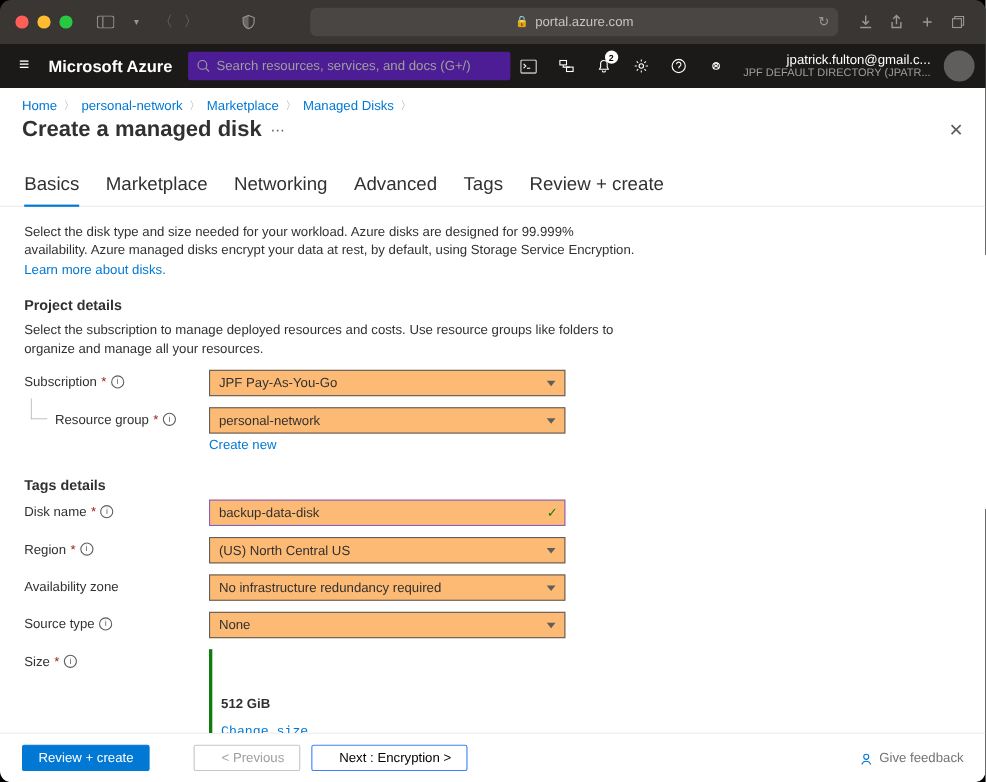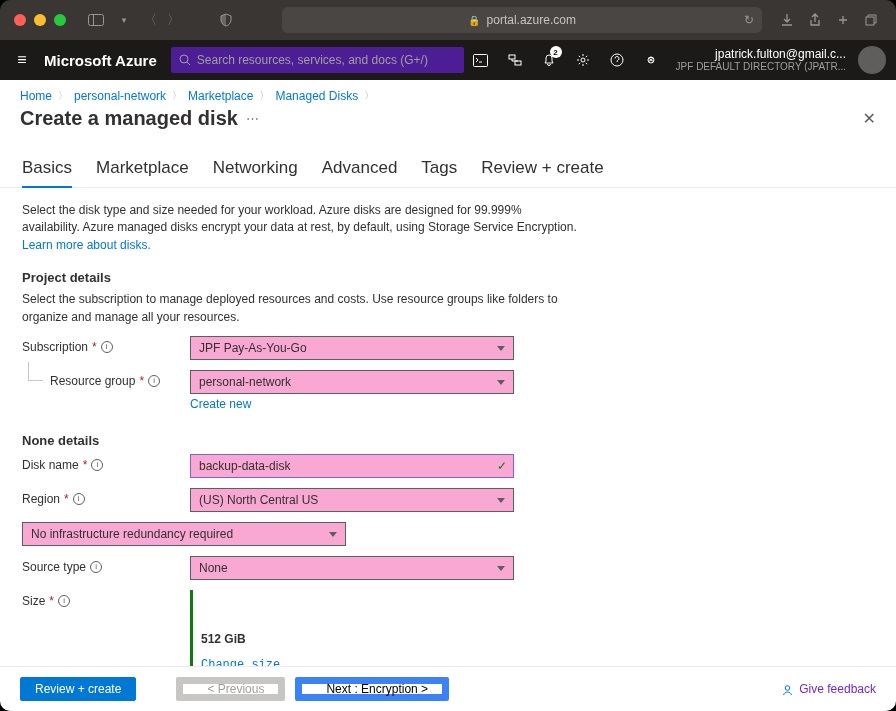--- a/index.html
+++ b/index.html
@@ -55,35 +55,35 @@
   .section-h { font-size: 13px; font-weight: 600; margin-top: 16px; margin-bottom: 6px; }
   .section-p { font-size: 12px; max-width: 560px; line-height: 1.45; margin-bottom: 10px; }
   
   .field-row { display: flex; align-items: flex-start; margin-bottom: 10px; }
   .field-row.indent .label { padding-left: 28px; position: relative; }
   .field-row.indent .label::before { content:""; position:absolute; left:6px; top:-8px; width:14px; height:18px; border-left:1px solid #c8c6c4; border-bottom:1px solid #c8c6c4; }
   .label { width: 168px; font-size: 12px; padding-top: 4px; display: flex; align-items: center; gap: 4px; }
   .req { color: #a4262c; }
   .info-ic { width: 12px; height: 12px; border: 1px solid #605e5c; border-radius: 50%; font-size: 8px; display: inline-flex; align-items: center; justify-content: center; color: #605e5c; cursor: pointer; }
   .control { width: 324px; }
-  .select, .input { width: 100%; height: 24px; border: 1px solid #605e5c; padding: 0 22px 0 8px; font-size: 12px; background: #f9a8d4; position: relative; display: flex; align-items: center; cursor: pointer; }
+  .select, .input { width: 100%; height: 24px; border: 1px solid #605e5c; padding: 0 22px 0 8px; font-size: 12px; background: #fdba74; position: relative; display: flex; align-items: center; cursor: pointer; }
   .select::after { content: ""; position: absolute; right: 8px; top: 9px; border-left: 4px solid transparent; border-right: 4px solid transparent; border-top: 5px solid #605e5c; }
   .input.valid { border-color: #8661c5; }
   .input.valid::after { content: "✓"; position: absolute; right: 6px; color: #107c10; font-size: 12px; }
   .link-sm { color: #0078d4; font-size: 12px; text-decoration: none; cursor: pointer; display: inline-block; margin-top: 3px; }
   
   .size-box { border-left: 3px solid #107c10; padding: 2px 0 2px 8px; font-size: 12px; }
   .size-box .b { font-weight: 600; margin-top: 40px; }
   
   .footer-bar { border-top: 1px solid #edebe9; padding: 10px 20px; display: flex; align-items: center; gap: 10px; }
   .btn { height: 24px; padding: 0 14px; font-size: 12px; border-radius: 2px; cursor: pointer; display: inline-flex; align-items: center; }
   .btn.primary { background: #0078d4; color: #fff; border: 1px solid #0078d4; }
-  .btn.secondary { background: #fff; border: 7px solid #3b82f6; padding-left: 24px; }
+  .btn.secondary { background: #fff; border: 1px solid #3b82f6; padding-left: 24px; }
   .btn.secondary.disabled { color: #a19f9d; border-color: #c8c6c4; cursor: default; }
-  .feedback { margin-left: auto; color: #6d28d9; font-size: 12px; display: flex; align-items: center; gap: 5px; cursor: pointer; }
+  .feedback { margin-left: auto; color: #737373; font-size: 12px; display: flex; align-items: center; gap: 5px; cursor: pointer; }
   
   svg { display: block; }
 </style>
 </head>
 <body>
 
 <div class="window">
 
   <div class="mac-chrome">
     <div class="traffic">
@@ -254,21 +254,21 @@
           <span class="info-ic">i</span>
         </div>
         <div class="control">
           <div class="select">
             <span>personal-network</span>
           </div>
           <a class="link-sm">Create new</a>
         </div>
       </div>
 
-      <div class="section-h" style="margin-top:22px;">None details</div>
+      <div class="section-h" style="margin-top:22px;">Tags details</div>
 
       <div class="field-row">
         <div class="label">
           <span>Disk name</span>
             <span class="req">*</span>
           <span class="info-ic">i</span>
         </div>
         <div class="control">
           <div class="input valid">
             <span>backup-data-disk</span>
@@ -283,20 +283,23 @@
           <span class="info-ic">i</span>
         </div>
         <div class="control">
           <div class="select">
             <span>(US) North Central US</span>
           </div>
         </div>
       </div>
 
       <div class="field-row">
+        <div class="label">
+          <span>Availability zone</span>
+        </div>
         <div class="control">
           <div class="select">
             <span>No infrastructure redundancy required</span>
           </div>
         </div>
       </div>
 
       <div class="field-row">
         <div class="label">
           <span>Source type</span>

